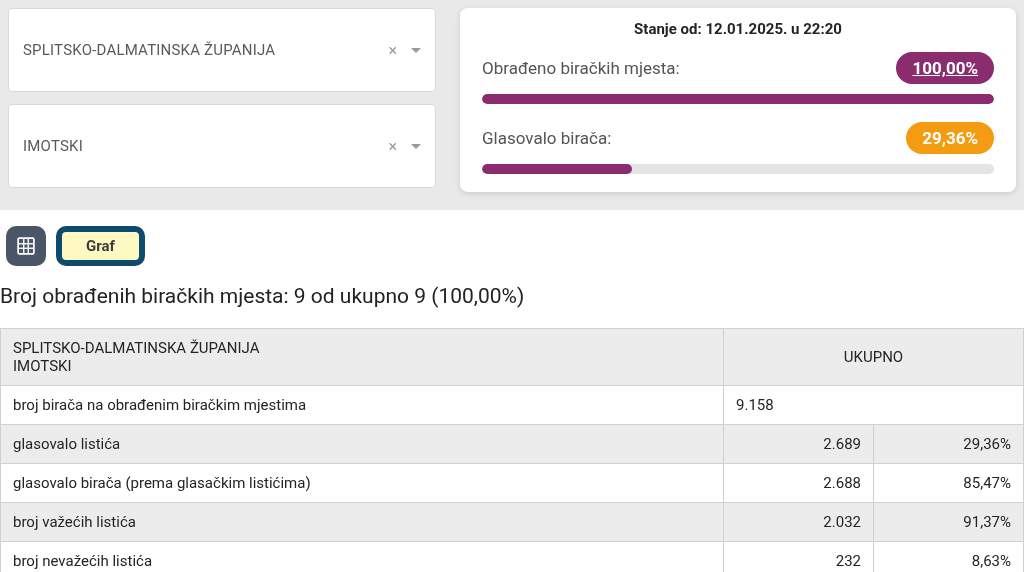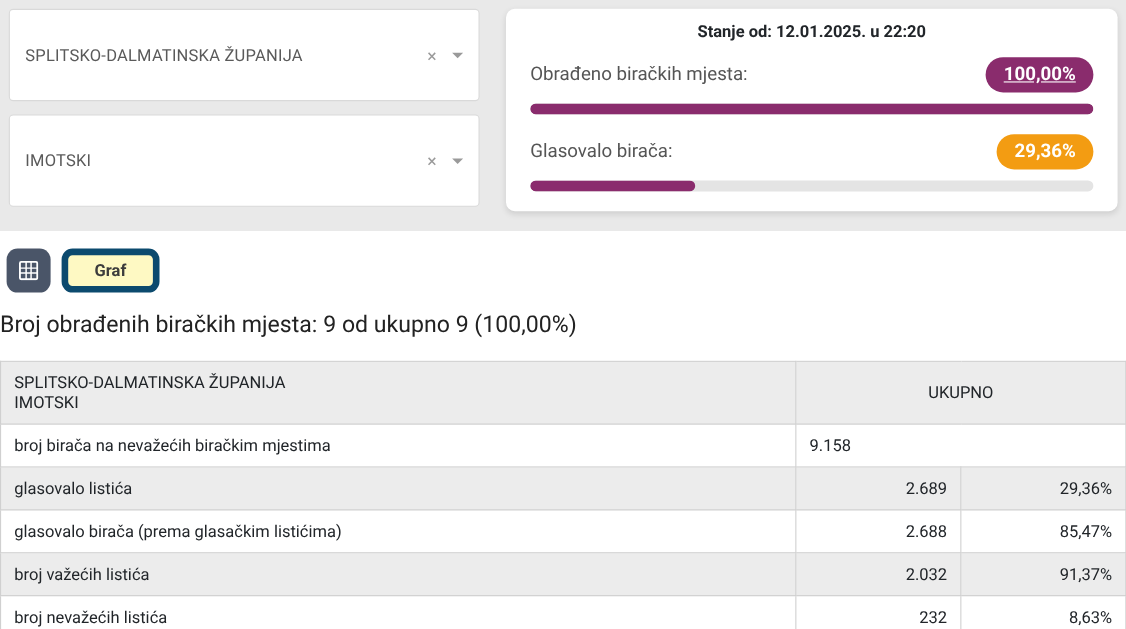--- a/index.html
+++ b/index.html
@@ -222,21 +222,21 @@
     <tr>
       <th>
         <span class="header-sub">SPLITSKO-DALMATINSKA ŽUPANIJA</span>
         <span class="header-sub">IMOTSKI</span>
       </th>
       <th class="center" colspan="2">UKUPNO</th>
     </tr>
   </thead>
   <tbody id="results-body">
       <tr>
-        <td>broj birača na nevažećih biračkim mjestima</td>
+        <td>broj birača na obrađenim biračkim mjestima</td>
         <td class="span2" colspan="2">9.158</td>
       </tr>
       <tr>
         <td>glasovalo listića</td>
         <td class="num">2.689</td>
         <td class="num">29,36%</td>
       </tr>
       <tr>
         <td>glasovalo birača (prema glasačkim listićima)</td>
         <td class="num">2.688</td>

